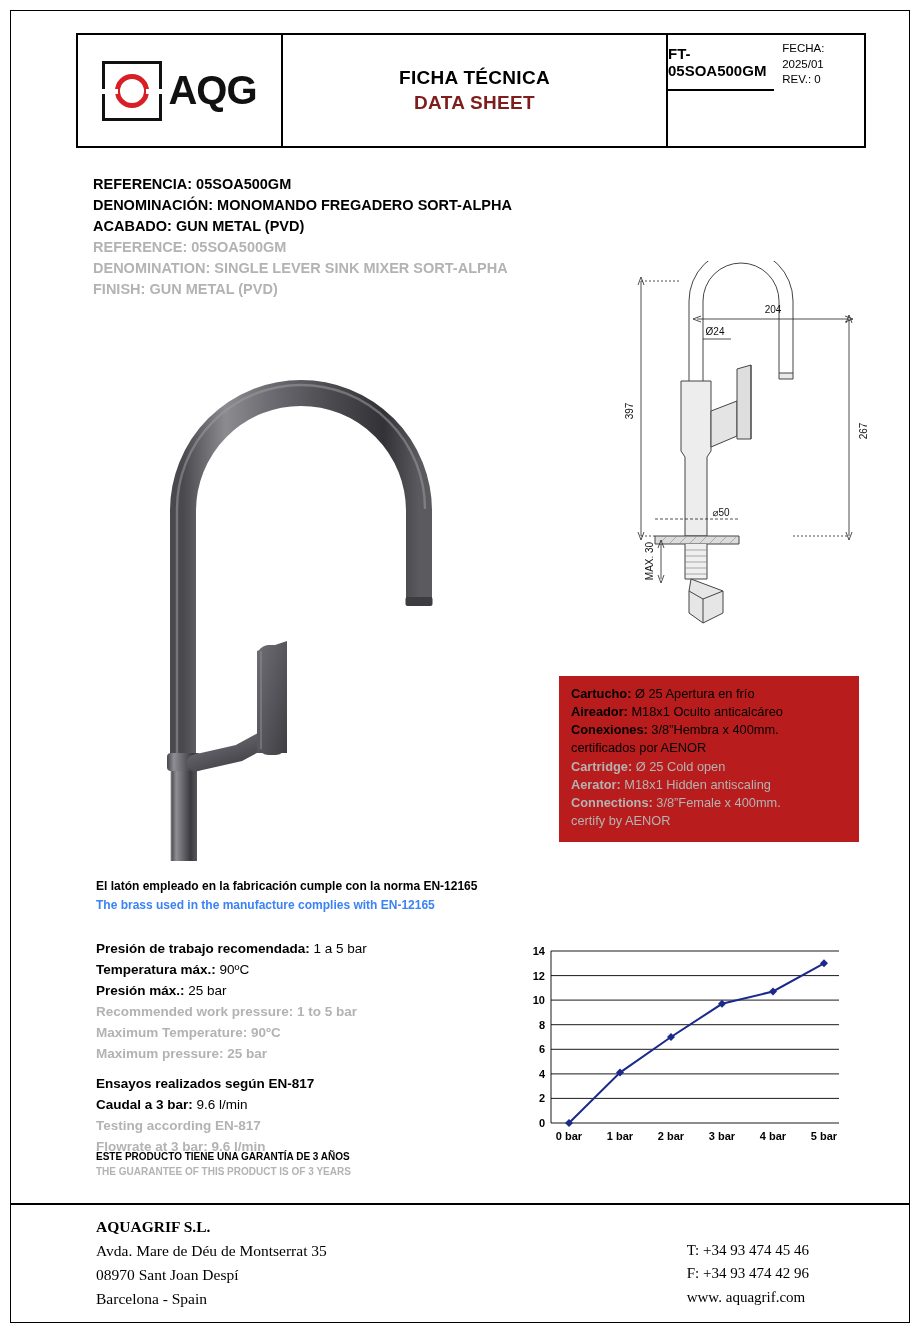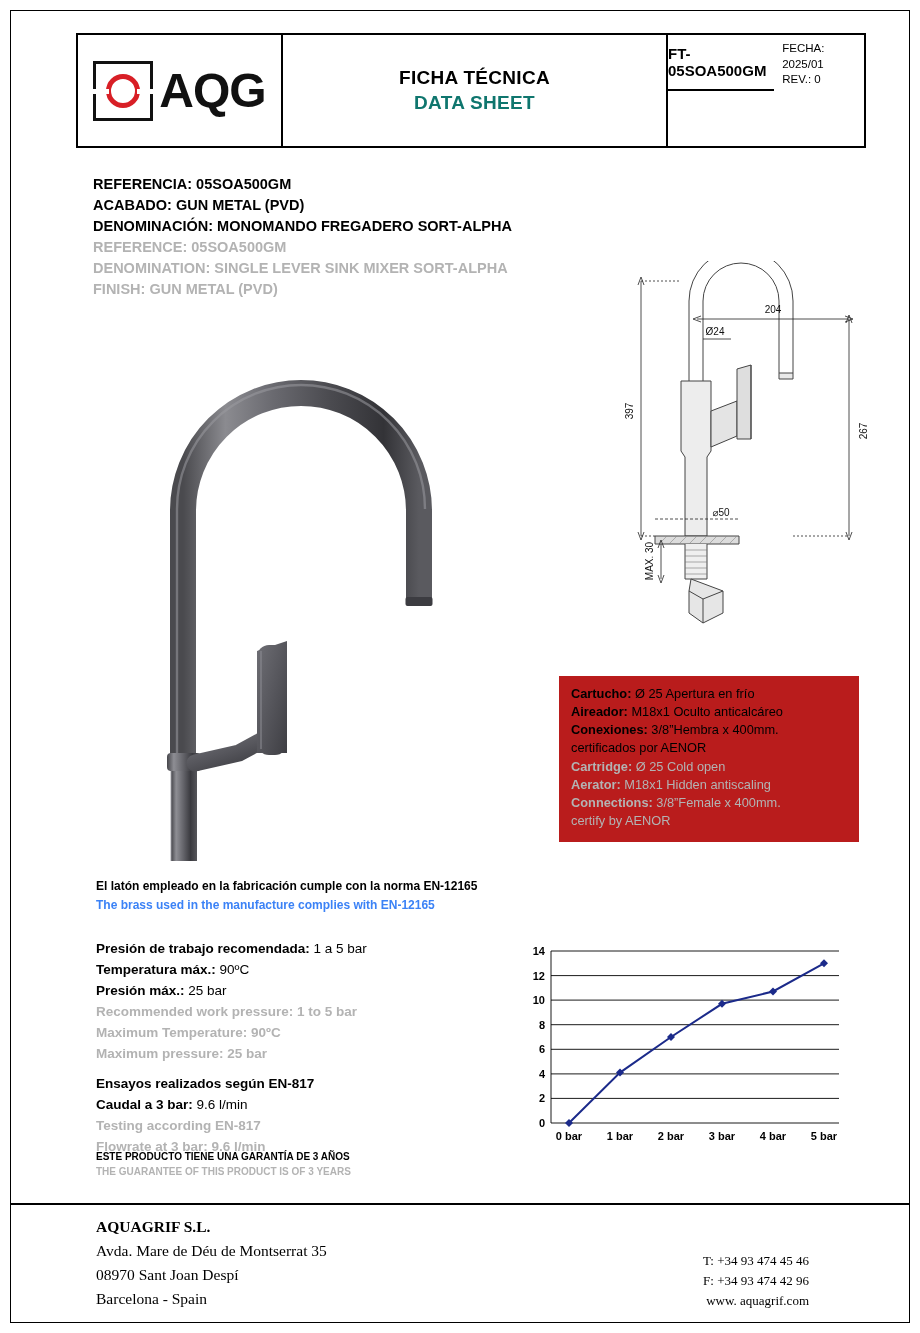--- a/index.html
+++ b/index.html
@@ -46,32 +46,32 @@
     border-radius: 50%;
   }
   .logo-mark:before, .logo-mark:after {
     content: "";
     position: absolute;
     background: #fff;
   }
   .logo-mark:before { width: 16px; height: 5px; left: -3px; top: 50%; margin-top: -2px;}
   .logo-mark:after  { width: 16px; height: 5px; right: -3px; top: 50%; margin-top: -2px;}
   .logo-text {
-    font-size: 48px; font-weight: bold; letter-spacing: -1px;
+    font-size: 40px; font-weight: bold; letter-spacing: -1px;
     color: #111;
   }
   .title-cell {
     flex: 1;
     border-right: 2px solid #000;
     display: flex; flex-direction: column;
     align-items: center; justify-content: center;
     gap: 3px;
   }
   .title-es { font-size: 19px; font-weight: bold; color: #000; letter-spacing: .3px;}
-  .title-en { font-size: 19px; font-weight: bold; color: #0f766e; letter-spacing: .3px;}
+  .title-en { font-size: 19px; font-weight: bold; color: #7f1d1d; letter-spacing: .3px;}
   .code-cell {
     width: 196px;
     display: flex; flex-direction: row;
   }
   .code-top {
     height: 50%;
     border-bottom: 2px solid #000;
     display: flex; align-items: center; justify-content: center;
     font-size: 15px; font-weight: bold;
   }
@@ -192,24 +192,23 @@
   }
   .footer-left {
     position: absolute;
     left: 85px; top: 12px;
     font-size: 15.5px;
     line-height: 1.55;
   }
   .footer-left .company { font-weight: bold; font-size: 15.5px; }
   .footer-right {
     position: absolute;
-    right: 100px; top: 48px;
-    font-size: 13px;
+    right: 100px; top: 36px;
+    font-size: 15px;
     line-height: 1.55;
-    text-align: right;
   }
 </style>
 </head>
 <body>
 
 <div class="page">
 
   <div class="header">
 
     <div class="logo-cell">
@@ -230,22 +229,22 @@
       <div class="code-top">FT- 05SOA500GM</div>
       <div class="code-bot">
         <div>FECHA: 2025/01</div>
         <div>REV.: 0</div>
       </div>
     </div>
   </div>
 
   <div class="ref-block">
     <div class="es">REFERENCIA: 05SOA500GM</div>
+    <div class="es">DENOMINACIÓN: MONOMANDO FREGADERO SORT-ALPHA</div>
     <div class="es">ACABADO: GUN METAL (PVD)</div>
-    <div class="es">DENOMINACIÓN: MONOMANDO FREGADERO SORT-ALPHA</div>
     <div class="en">REFERENCE: 05SOA500GM</div>
     <div class="en">DENOMINATION: SINGLE LEVER SINK MIXER SORT-ALPHA</div>
     <div class="en">FINISH: GUN METAL (PVD)</div>
   </div>
 
   <div class="product">
     <svg width="420" height="560" viewBox="0 0 420 560">
       <defs>
         <linearGradient id="gmTube" x1="0" y1="0" x2="1" y2="0">
           <stop offset="0%" stop-color="#4a4a4e"></stop>

